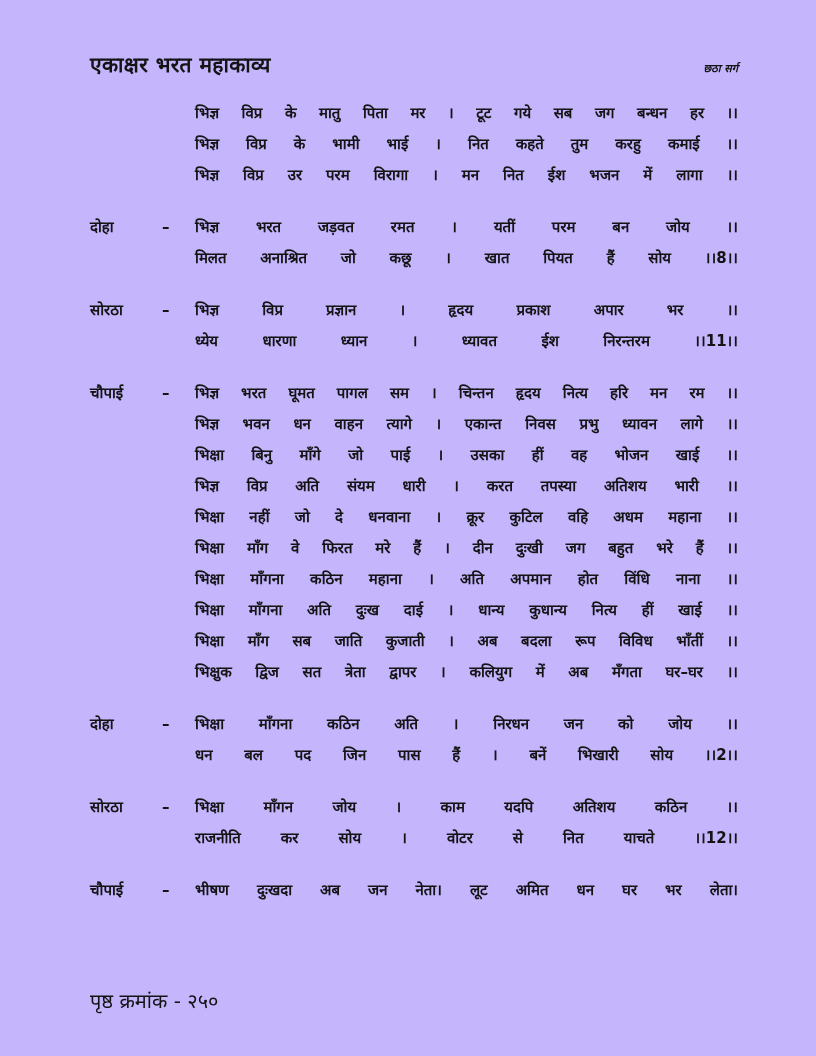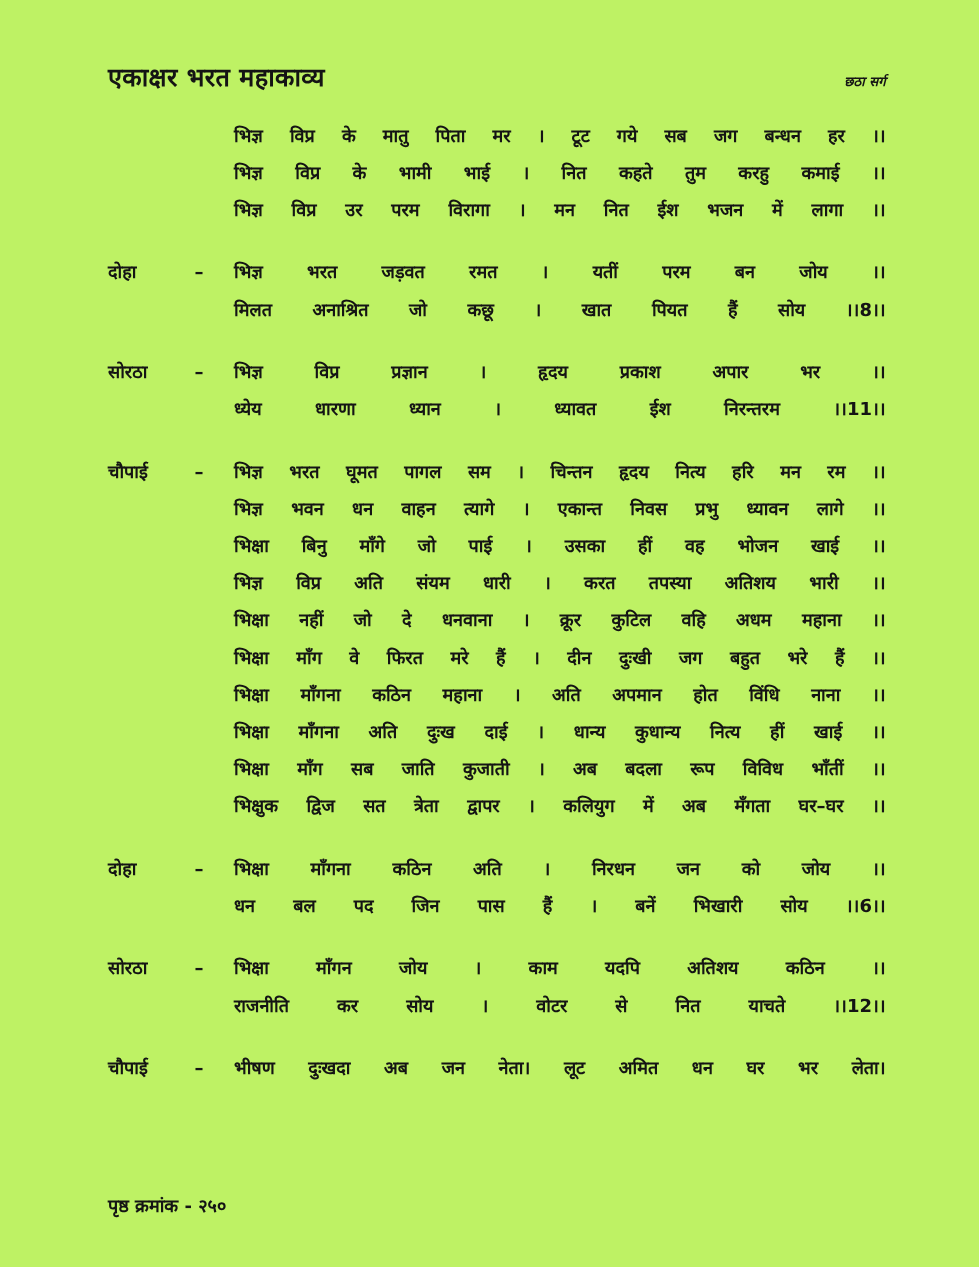--- a/index.html
+++ b/index.html
@@ -1,20 +1,20 @@
 <!DOCTYPE html>
 <html><head>
 <meta charset="utf-8">
 <style>
   html, body { margin:0; padding:0; background:#e8e8e8; }
   .page {
     position:relative;
     width:816px; height:1056px;
     margin:0 auto;
-    background:#bef264;
+    background:#c4b5fd;
     box-sizing:border-box;
     padding:50px 78px 42px 90px;
     display:flex; flex-direction:column;
     font-family:"DejaVu Sans", sans-serif;
     color:#141414;
   }
   .header {
     display:flex; justify-content:space-between; align-items:baseline;
     margin-bottom:20px;
   }
@@ -32,21 +32,21 @@
   .block-dash  { width:33px; flex:none; }
   .block-lines { flex:1; min-width:0; }
   .line {
     margin:0;
     text-align:justify;
     text-align-last:justify;
     white-space:normal;
   }
   .footer {
     margin-top:auto;
-    font-size:15px; font-weight:700;
+    font-size:20px; font-weight:400;
   }
 </style>
 </head>
 <body>
 
 <div class="page">
 
   <div class="header">
     <span class="title">एकाक्षर भरत महाकाव्य</span>
     <span class="section">छठा सर्ग</span>
@@ -97,21 +97,21 @@
         <p class="line">भिक्षा माँग सब जाति कुजाती । अब बदला रूप विविध भाँतीं ।।</p>
         <p class="line">भिक्षुक द्विज सत त्रेता द्वापर । कलियुग में अब मँगता घर–घर ।।</p>
       </div>
     </div>
 
     <div class="block">
       <span class="block-label">दोहा</span>
       <span class="block-dash">–</span>
       <div class="block-lines">
         <p class="line">भिक्षा माँगना कठिन अति । निरधन जन को जोय ।।</p>
-        <p class="line">धन बल पद जिन पास हैं । बनें भिखारी सोय ।।6।।</p>
+        <p class="line">धन बल पद जिन पास हैं । बनें भिखारी सोय ।।2।।</p>
       </div>
     </div>
 
     <div class="block">
       <span class="block-label">सोरठा</span>
       <span class="block-dash">–</span>
       <div class="block-lines">
         <p class="line">भिक्षा माँगन जोय । काम यदपि अतिशय कठिन ।।</p>
         <p class="line">राजनीति कर सोय । वोटर से नित याचते ।।12।।</p>
       </div>

